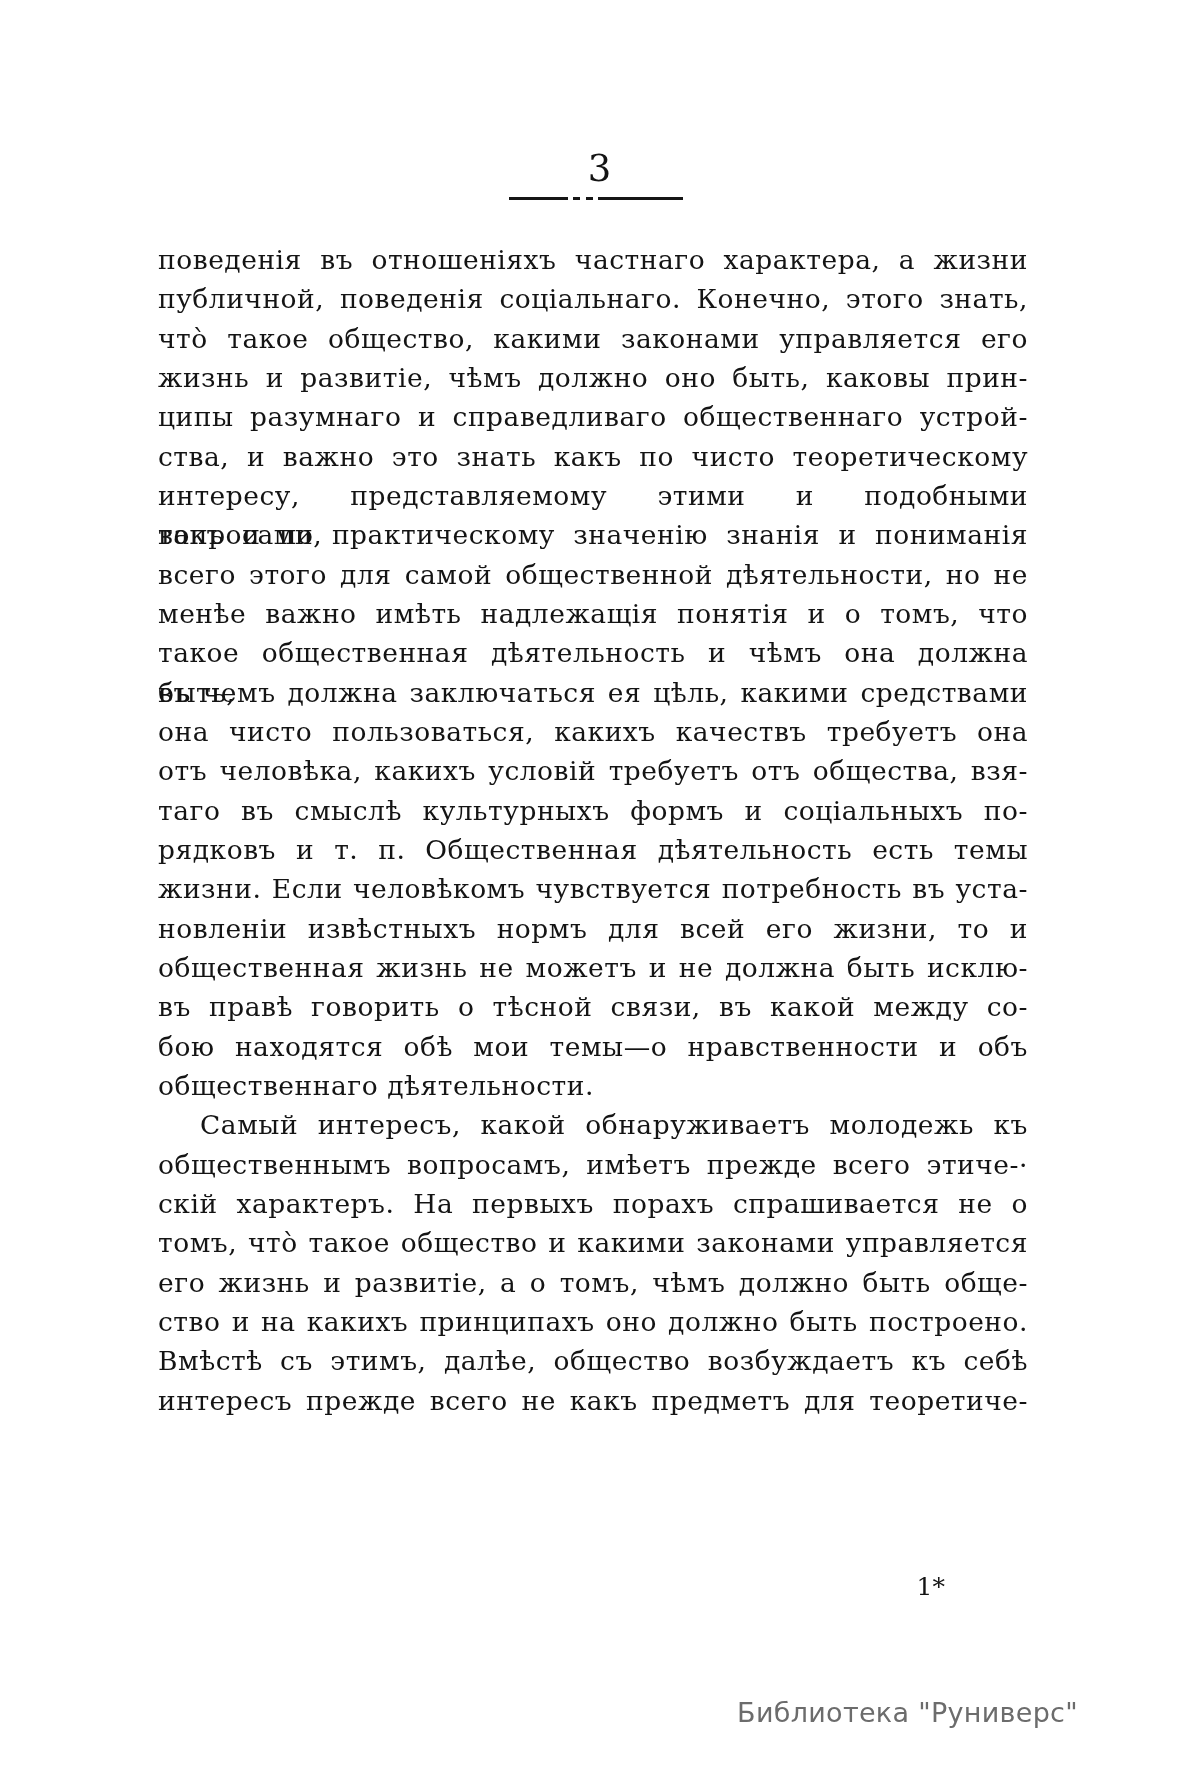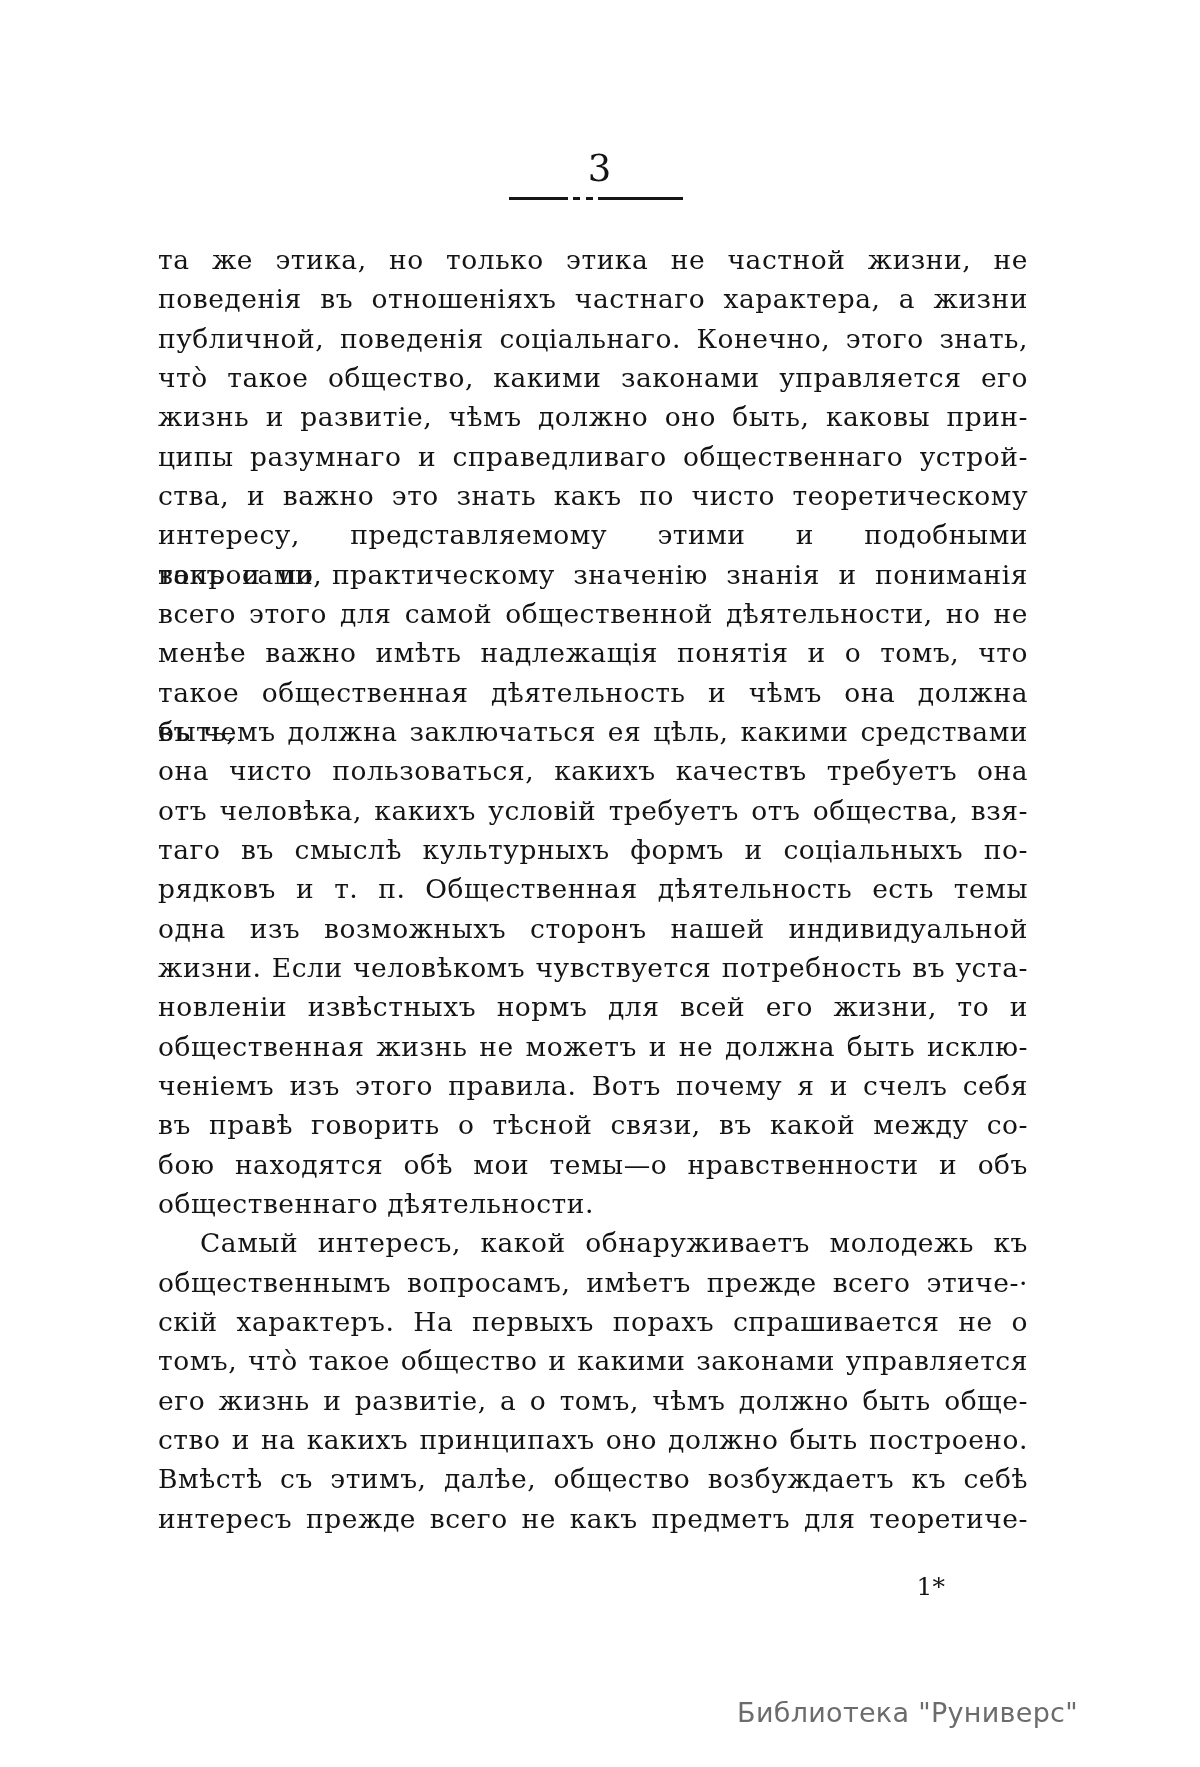--- a/index.html
+++ b/index.html
@@ -76,42 +76,39 @@
 </style>
 </head>
 <body>
 
 <div class="page">
 
   <div class="page-number">3</div>
   <div class="head-rule"></div>
 
   <div class="text-block">
-    <div class="line">та же этика, но только этика не частной жизни, не</div>
     <div class="line">поведенія въ отношеніяхъ частнаго характера, а жизни</div>
     <div class="line">публичной, поведенія соціальнаго. Конечно, этого знать,</div>
     <div class="line">что̀ такое общество, какими законами управляется его</div>
     <div class="line">жизнь и развитіе, чѣмъ должно оно быть, каковы прин-</div>
     <div class="line">ципы разумнаго и справедливаго общественнаго устрой-</div>
     <div class="line">ства, и важно это знать какъ по чисто теоретическому</div>
     <div class="line">интересу, представляемому этими и подобными вопросами,</div>
     <div class="line">такъ и по практическому значенію знанія и пониманія</div>
     <div class="line">всего этого для самой общественной дѣятельности, но не</div>
     <div class="line">менѣе важно имѣть надлежащія понятія и о томъ, что</div>
     <div class="line">такое общественная дѣятельность и чѣмъ она должна быть,</div>
     <div class="line">въ чемъ должна заключаться ея цѣль, какими средствами</div>
     <div class="line">она чисто пользоваться, какихъ качествъ требуетъ она</div>
     <div class="line">отъ человѣка, какихъ условій требуетъ отъ общества, взя-</div>
     <div class="line">таго въ смыслѣ культурныхъ формъ и соціальныхъ по-</div>
     <div class="line">рядковъ и т. п. Общественная дѣятельность есть темы</div>
-    <div class="line">одна изъ возможныхъ сторонъ нашей индивидуальной</div>
     <div class="line">жизни. Если человѣкомъ чувствуется потребность въ уста-</div>
     <div class="line">новленіи извѣстныхъ нормъ для всей его жизни, то и</div>
     <div class="line">общественная жизнь не можетъ и не должна быть исклю-</div>
-    <div class="line">ченіемъ изъ этого правила. Вотъ почему я и счелъ себя</div>
     <div class="line">въ правѣ говорить о тѣсной связи, въ какой между со-</div>
     <div class="line">бою находятся обѣ мои темы—о нравственности и объ</div>
     <div class="line para-end">общественнаго дѣятельности.</div>
     <div class="line indent">Самый интересъ, какой обнаруживаетъ молодежь къ</div>
     <div class="line">общественнымъ вопросамъ, имѣетъ прежде всего этиче-·</div>
     <div class="line">скій характеръ. На первыхъ порахъ спрашивается не о</div>
     <div class="line">томъ, что̀ такое общество и какими законами управляется</div>
     <div class="line">его жизнь и развитіе, а о томъ, чѣмъ должно быть обще-</div>
     <div class="line">ство и на какихъ принципахъ оно должно быть построено.</div>
     <div class="line">Вмѣстѣ съ этимъ, далѣе, общество возбуждаетъ къ себѣ</div>

